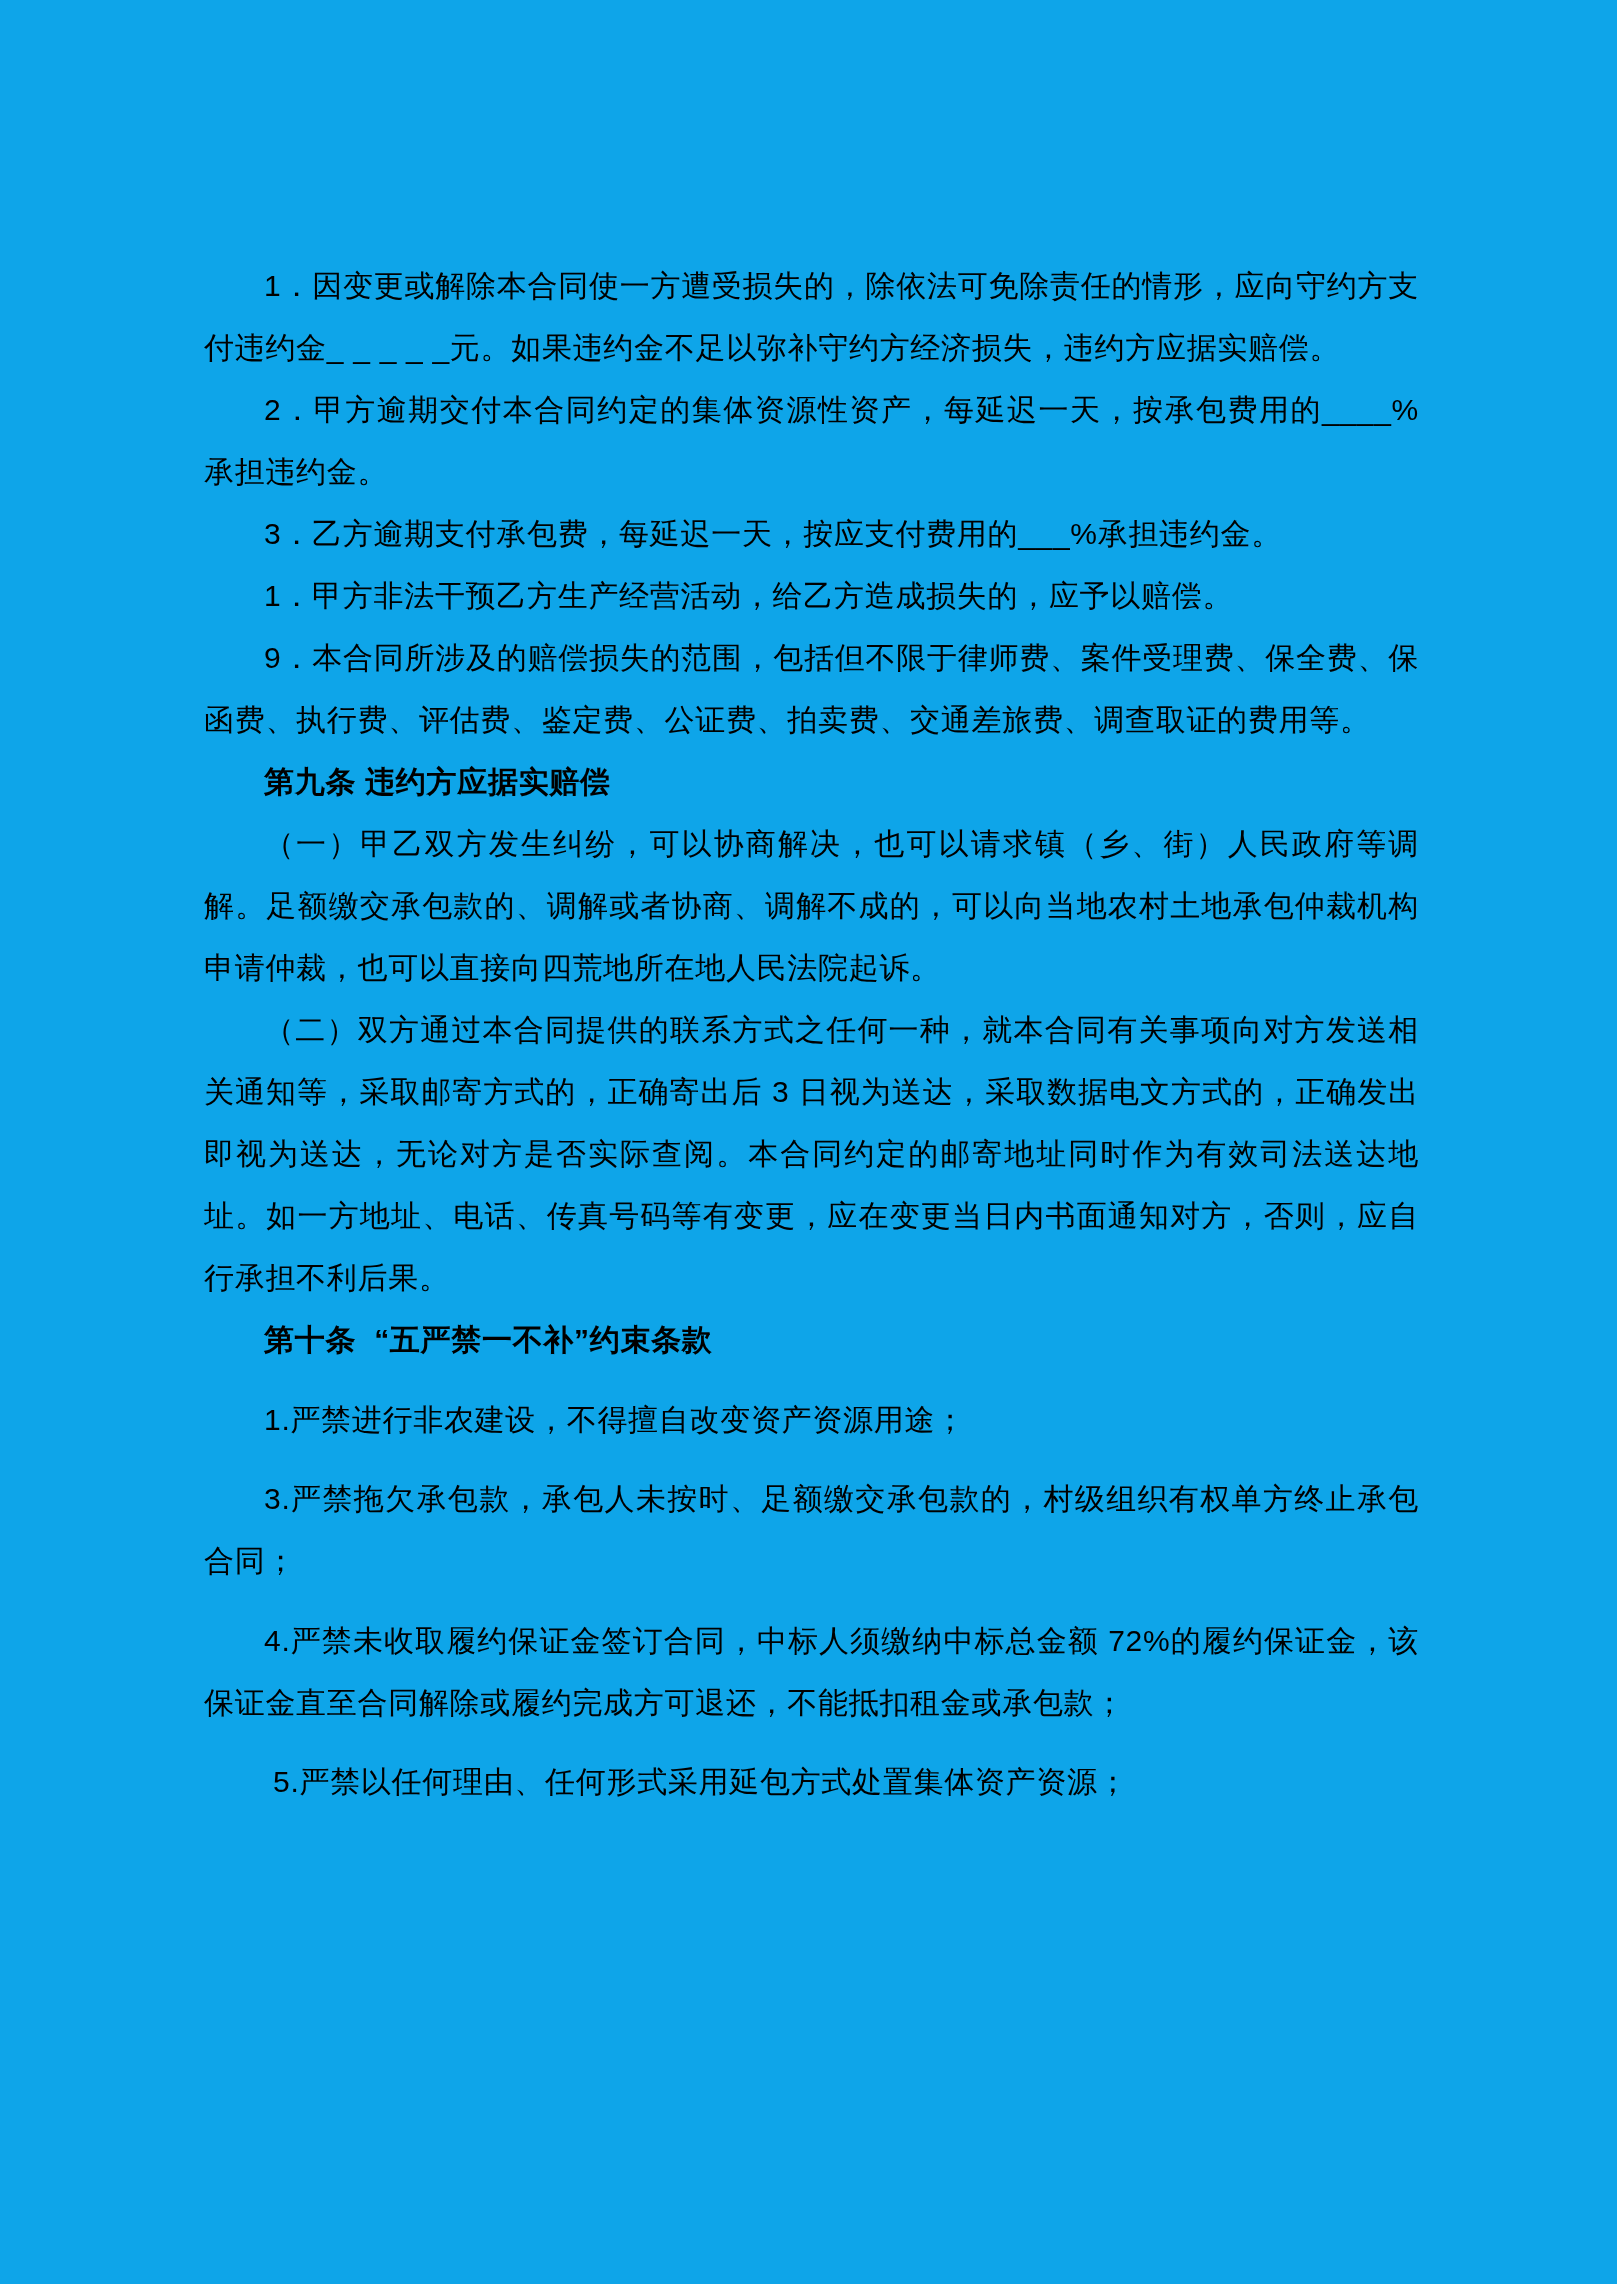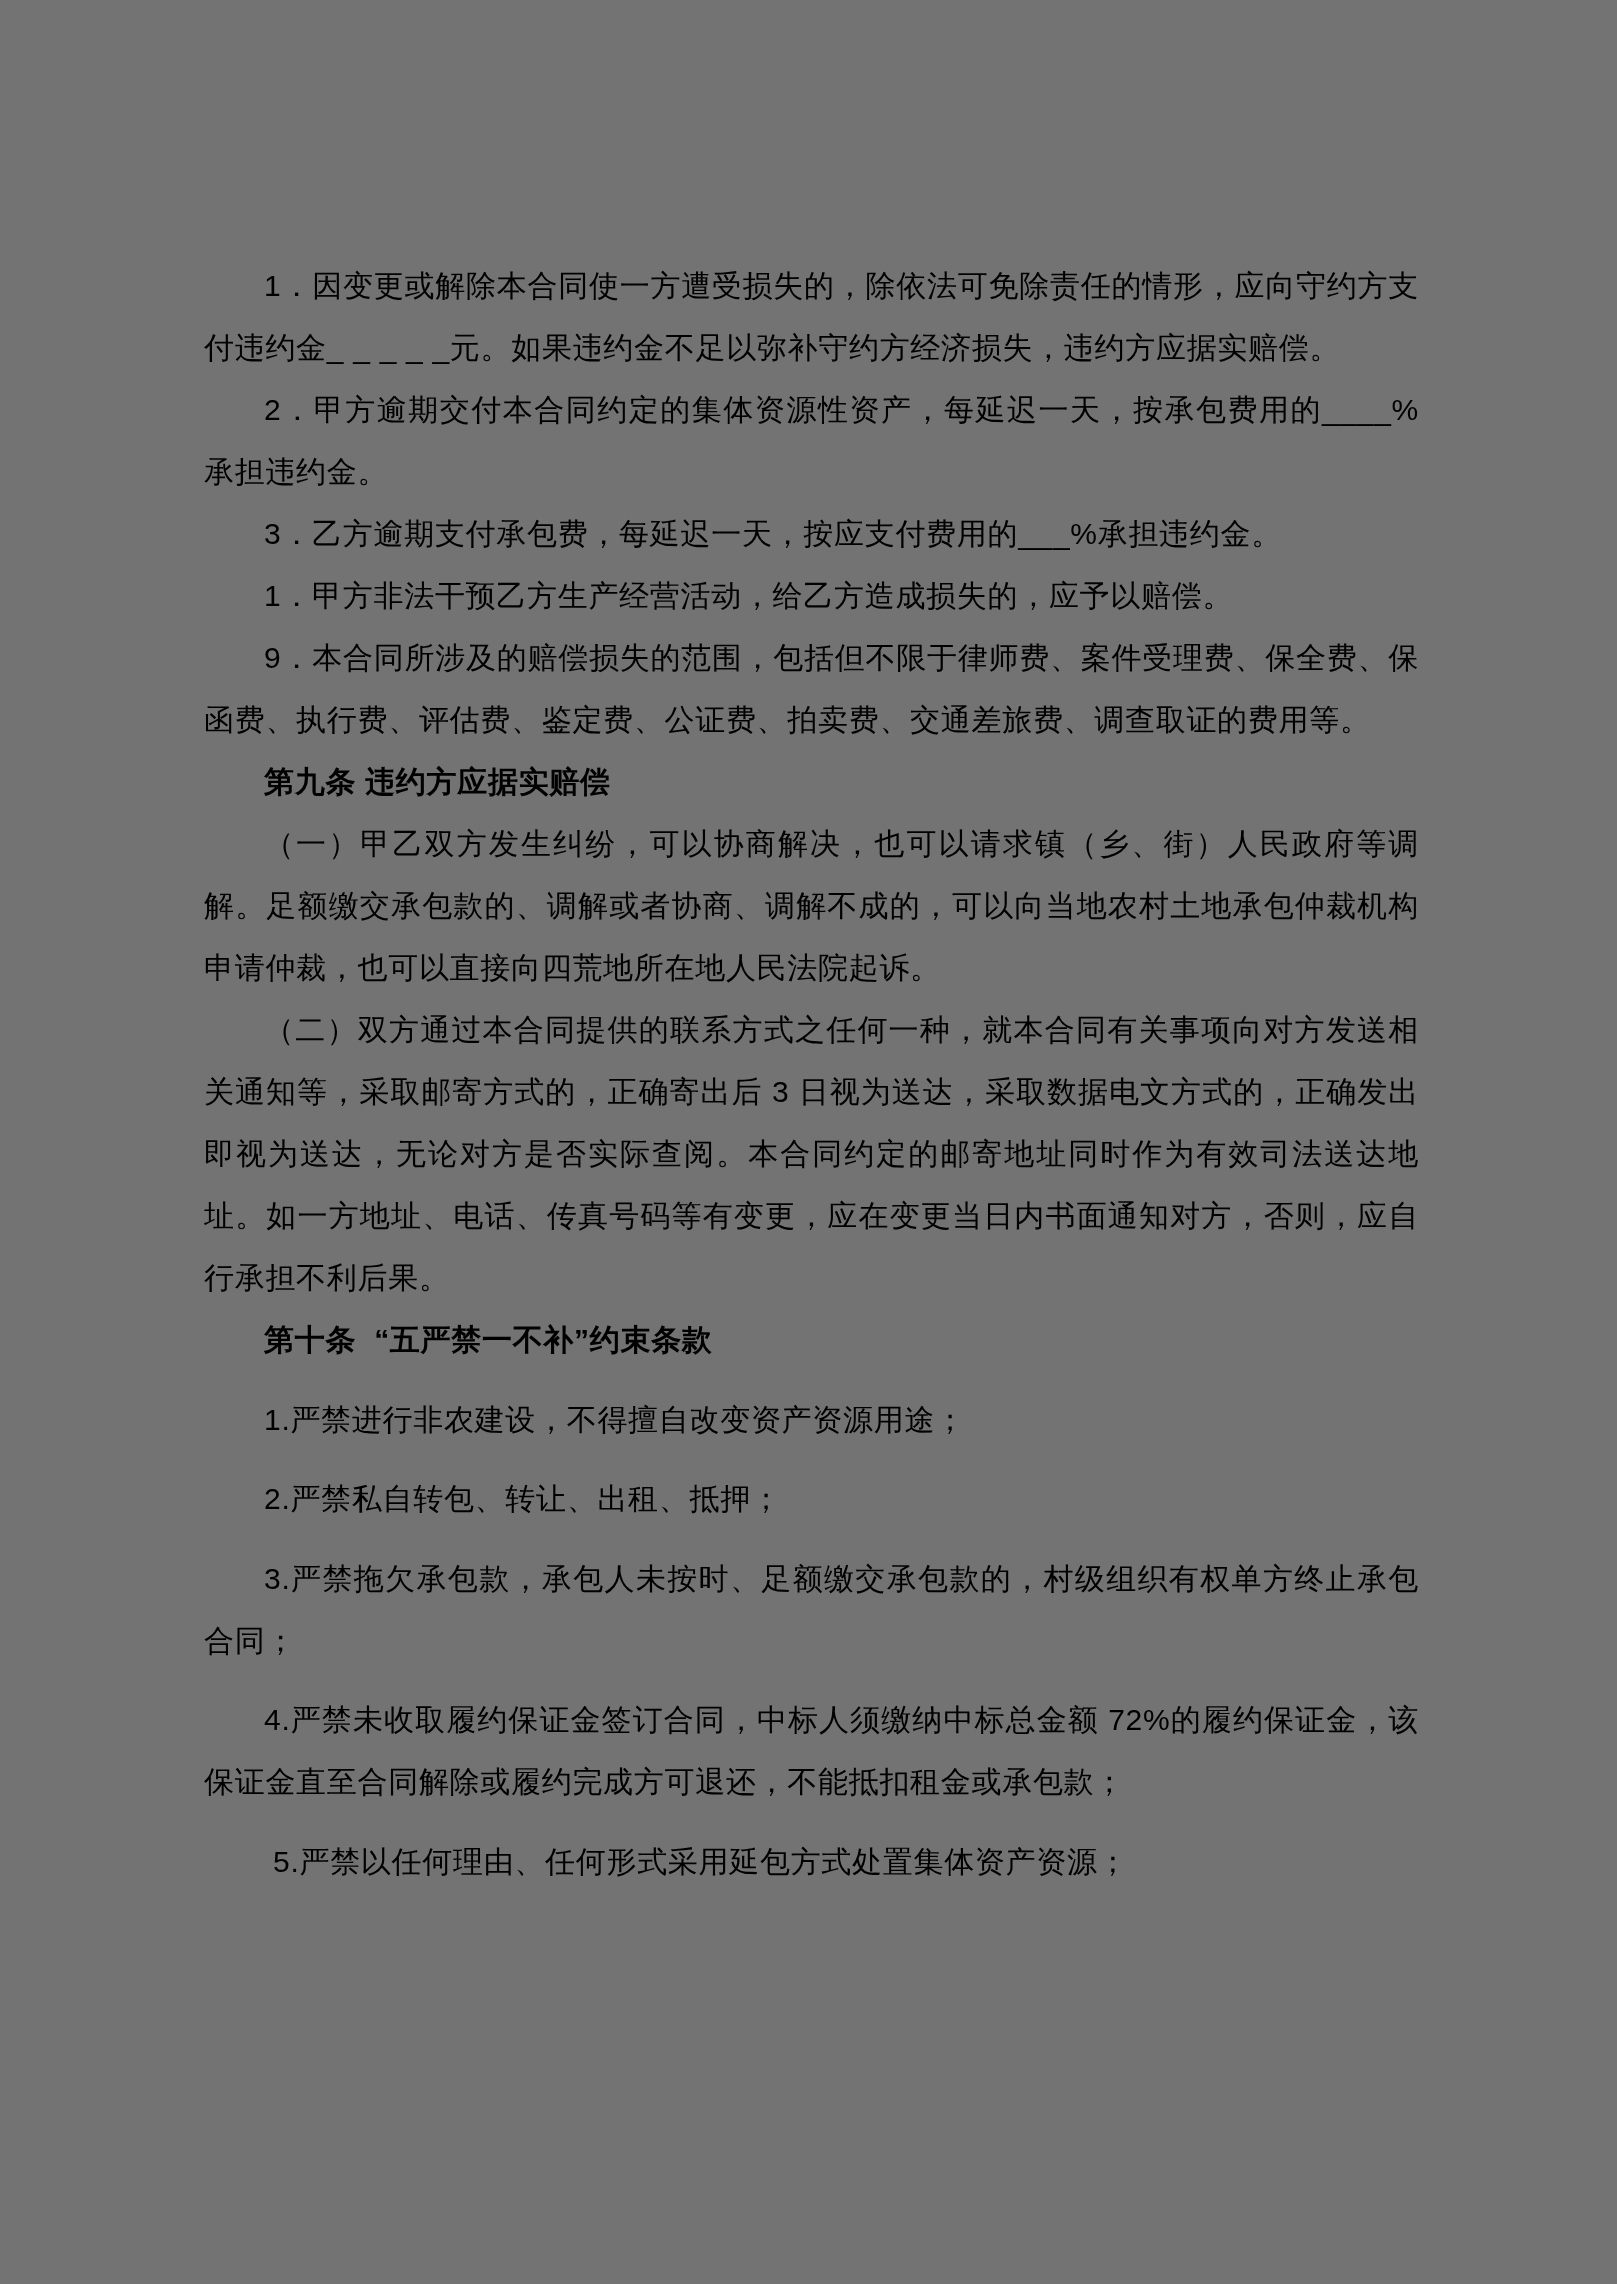--- a/index.html
+++ b/index.html
@@ -12,21 +12,21 @@
     height: 2284px;
     overflow: hidden;
     font-family: "Liberation Sans", "DejaVu Sans", sans-serif;
     color: #000000;
   }
   .page {
     box-sizing: border-box;
     width: 1617px;
     height: 2284px;
     padding: 255px 198px 136px 204px;
-    background: #737373;
+    background: #0ea5e9;
   }
   .para {
     margin: 0;
     font-size: 30px;
     line-height: 62px;
     text-indent: 60px;          
     text-align: justify;
     white-space: pre-wrap;      
     letter-spacing: 0.7px;
     font-weight: 400;
@@ -46,19 +46,18 @@
       <p class="para body">1．因变更或解除本合同使一方遭受损失的，除依法可免除责任的情形，应向守约方支付违约金_ _ _ _ _元。如果违约金不足以弥补守约方经济损失，违约方应据实赔偿。</p>
       <p class="para body">2．甲方逾期交付本合同约定的集体资源性资产，每延迟一天，按承包费用的____%承担违约金。</p>
       <p class="para body">3．乙方逾期支付承包费，每延迟一天，按应支付费用的___%承担违约金。</p>
       <p class="para body">1．甲方非法干预乙方生产经营活动，给乙方造成损失的，应予以赔偿。</p>
       <p class="para body">9．本合同所涉及的赔偿损失的范围，包括但不限于律师费、案件受理费、保全费、保函费、执行费、评估费、鉴定费、公证费、拍卖费、交通差旅费、调查取证的费用等。</p>
       <p class="para heading">第九条 违约方应据实赔偿</p>
       <p class="para body">（一）甲乙双方发生纠纷，可以协商解决，也可以请求镇（乡、街）人民政府等调解。足额缴交承包款的、调解或者协商、调解不成的，可以向当地农村土地承包仲裁机构申请仲裁，也可以直接向四荒地所在地人民法院起诉。</p>
       <p class="para body">（二）双方通过本合同提供的联系方式之任何一种，就本合同有关事项向对方发送相关通知等，采取邮寄方式的，正确寄出后 3 日视为送达，采取数据电文方式的，正确发出即视为送达，无论对方是否实际查阅。本合同约定的邮寄地址同时作为有效司法送达地址。如一方地址、电话、传真号码等有变更，应在变更当日内书面通知对方，否则，应自行承担不利后果。</p>
       <p class="para heading">第十条  “五严禁一不补”约束条款</p>
       <p class="para item">1.严禁进行非农建设，不得擅自改变资产资源用途；</p>
-      <p class="para item">2.严禁私自转包、转让、出租、抵押；</p>
       <p class="para item">3.严禁拖欠承包款，承包人未按时、足额缴交承包款的，村级组织有权单方终止承包合同；</p>
       <p class="para item">4.严禁未收取履约保证金签订合同，中标人须缴纳中标总金额 72%的履约保证金，该保证金直至合同解除或履约完成方可退还，不能抵扣租金或承包款；</p>
       <p class="para item"> 5.严禁以任何理由、任何形式采用延包方式处置集体资产资源；</p>
     </div>
 </div>
 
 
 </body></html>

